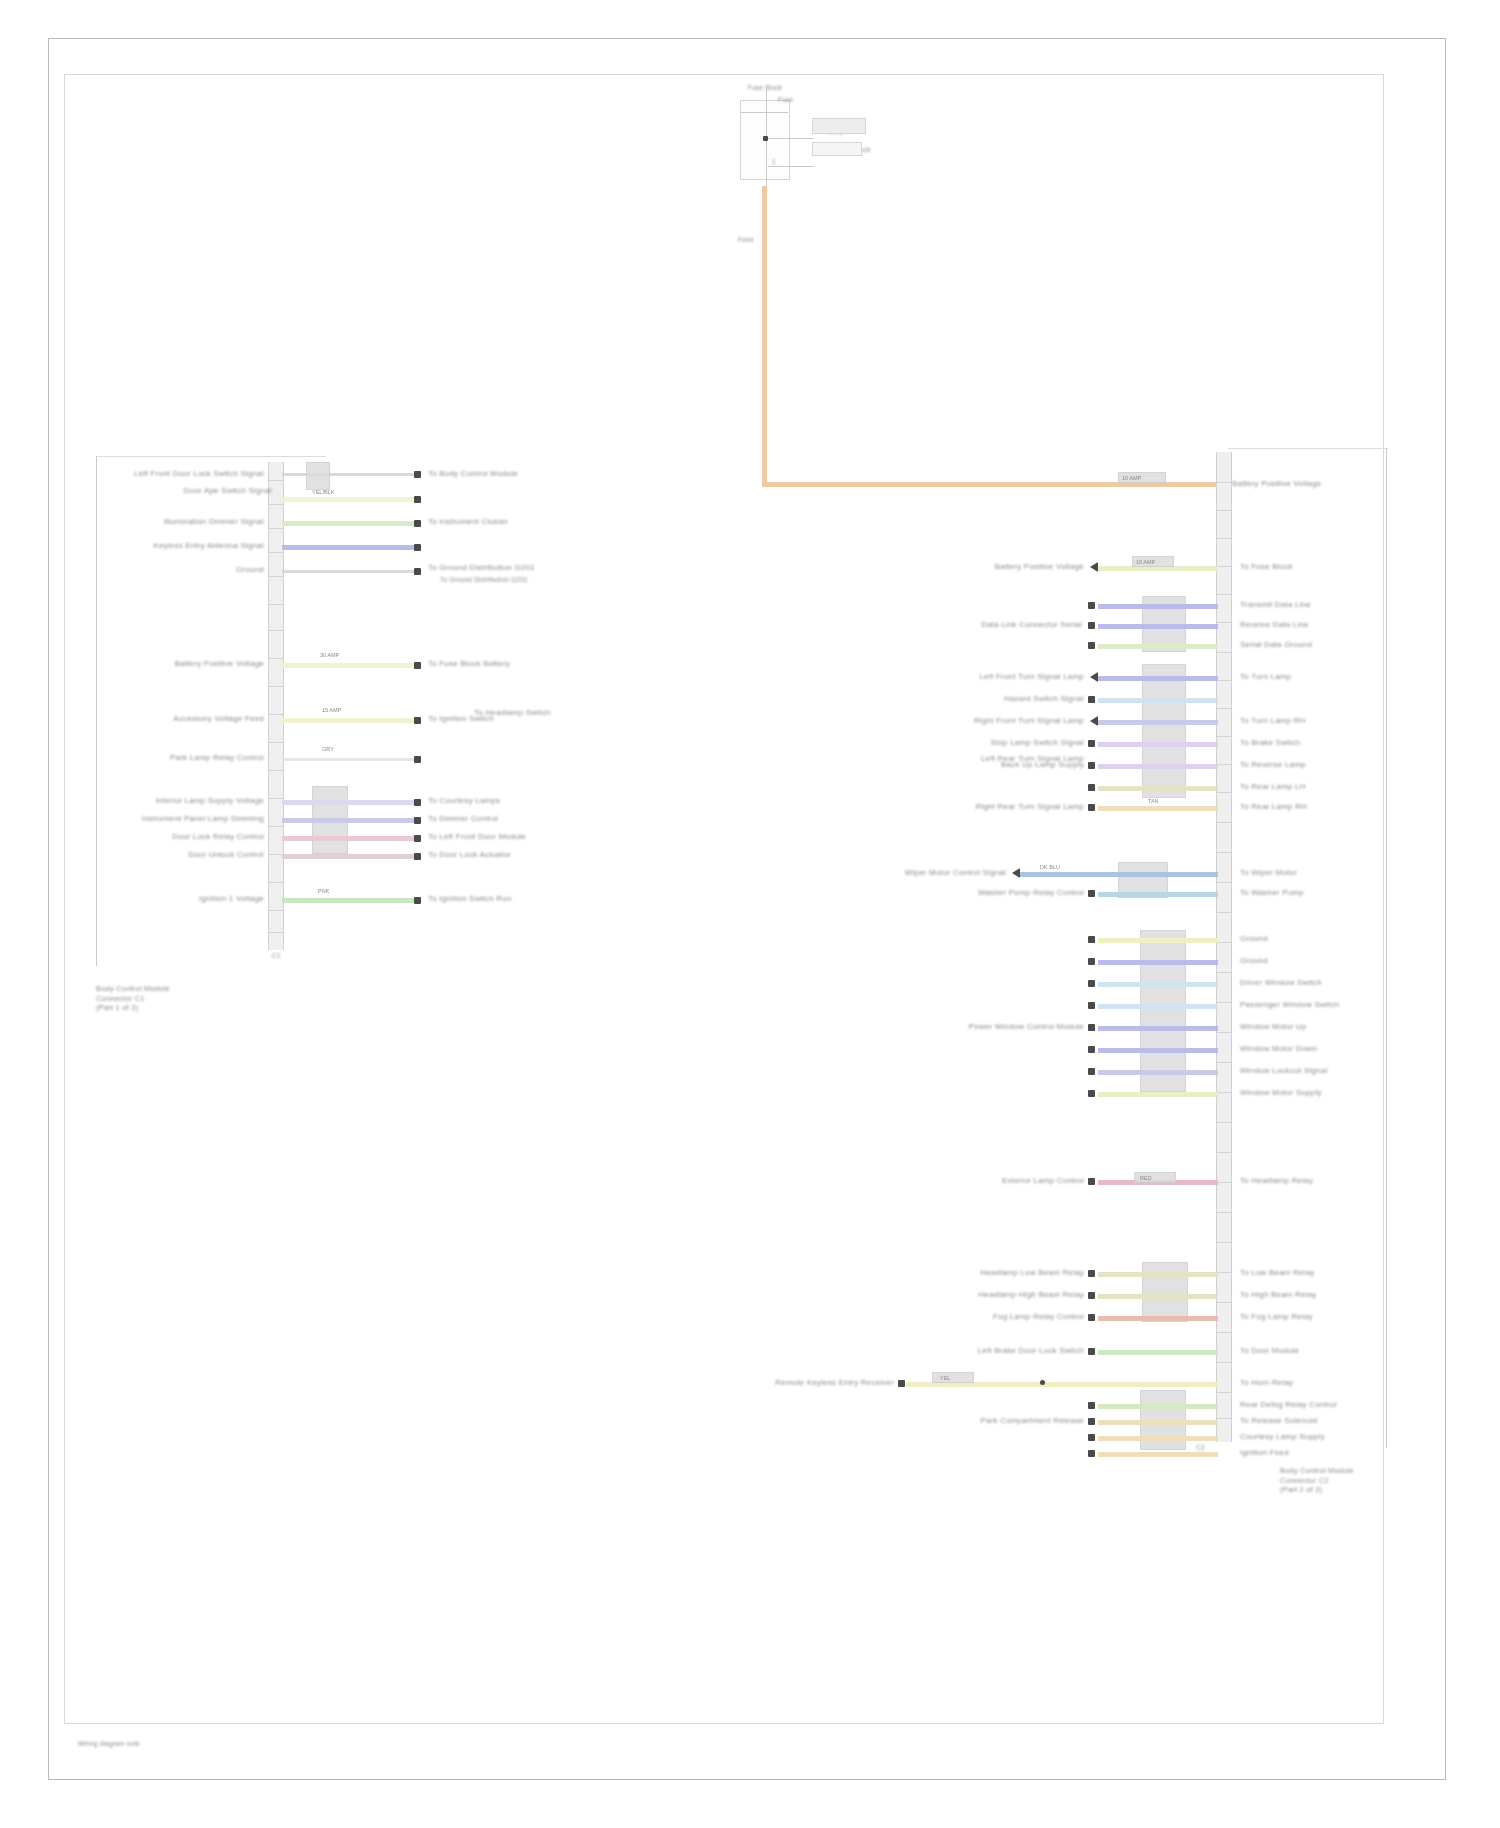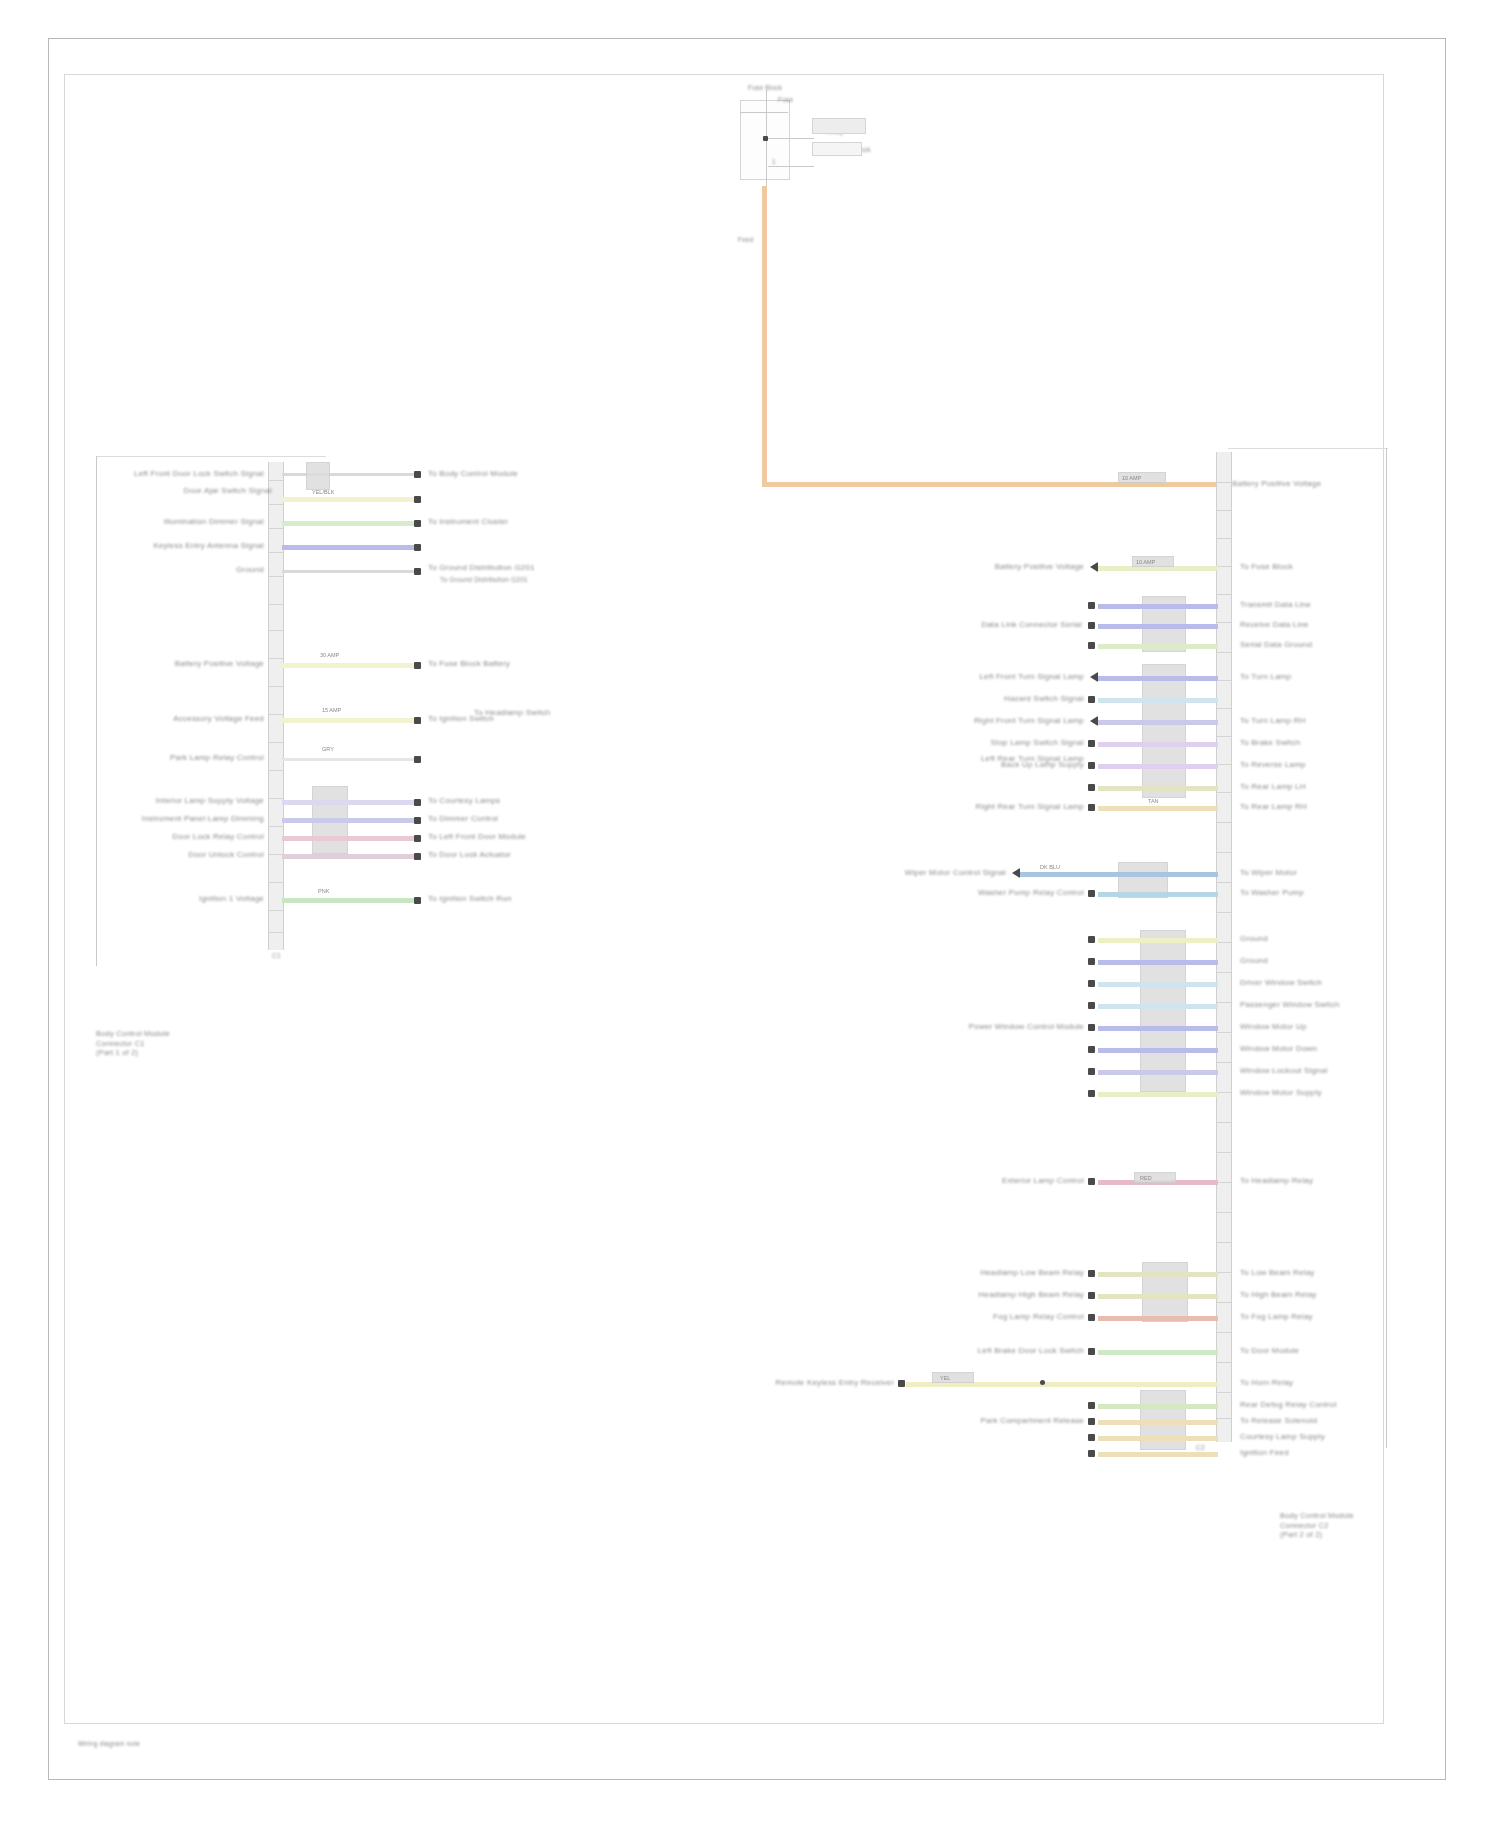--- a/index.html
+++ b/index.html
@@ -9,21 +9,21 @@
 
   
   .frame-outer{position:absolute;left:48px;top:38px;width:1398px;height:1742px;border:1px solid #b9b9b9;box-sizing:border-box;}
   .frame-inner{position:absolute;left:64px;top:74px;width:1320px;height:1650px;border:1px solid #d8d8d8;box-sizing:border-box;}
 
   
   .txt{position:absolute;color:#7e7e7e;font-size:8px;line-height:9px;white-space:nowrap;
        letter-spacing:.2px;filter:blur(.9px);-webkit-filter:blur(.9px);opacity:.92;}
   .txt.r{text-align:right;transform:translateX(-100%);}
   .txt.tiny{font-size:6.5px;line-height:7px;}
-  .txt.cap{font-size:7.5px;line-height:9.5px;white-space:pre;margin-top:45px;}
+  .txt.cap{font-size:7.5px;line-height:9.5px;white-space:pre;}
 
   
   .ladder{position:absolute;background:#efefef;border-left:1px solid #cfcfcf;border-right:1px solid #cfcfcf;}
   .ladder .pin{position:absolute;left:0;width:100%;height:1px;background:#d4d4d4;}
 
   
   .wire{position:absolute;height:5px;}
   .wire.thin{height:3px;}
   
   .term{position:absolute;width:7px;height:7px;background:#4a4a4a;border-radius:1px;}

